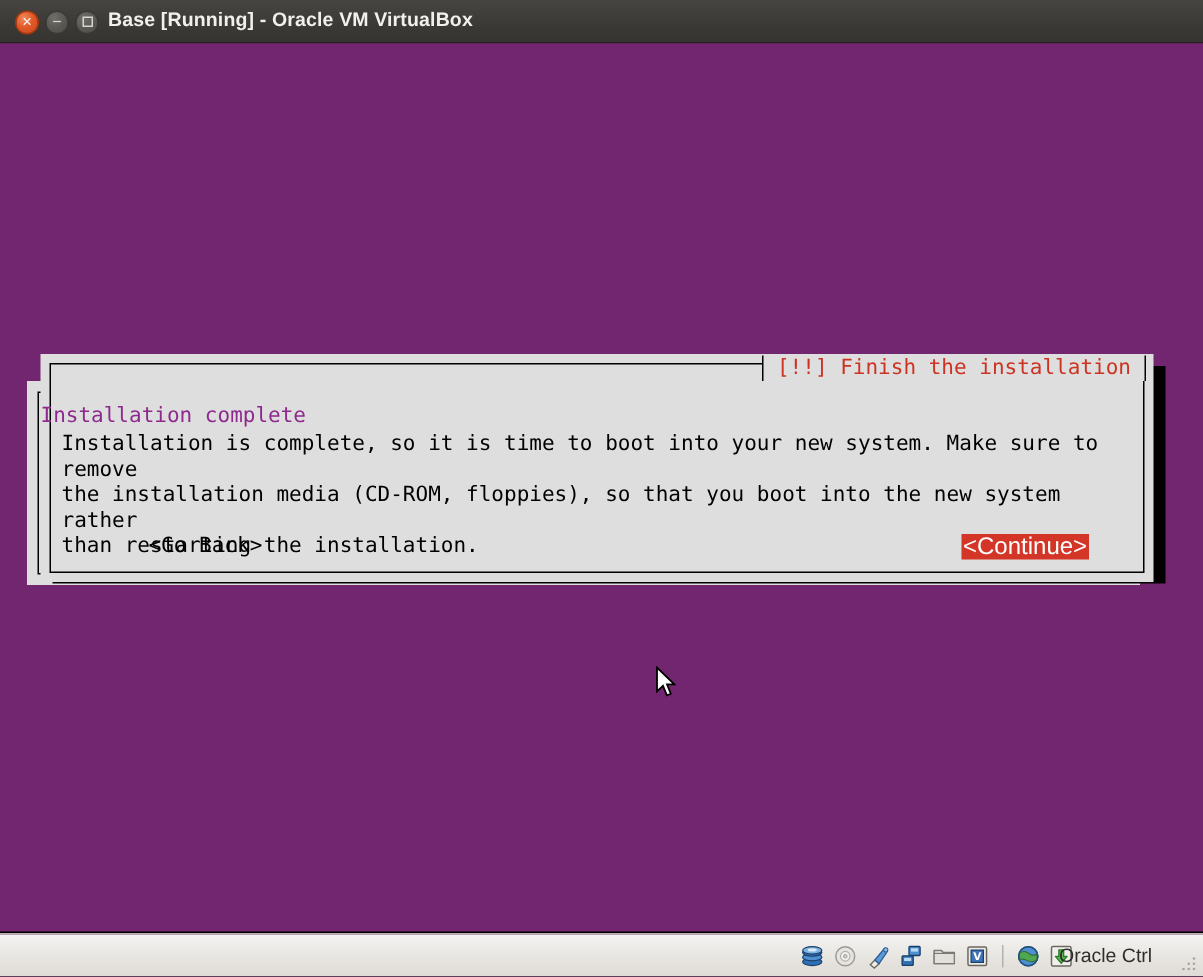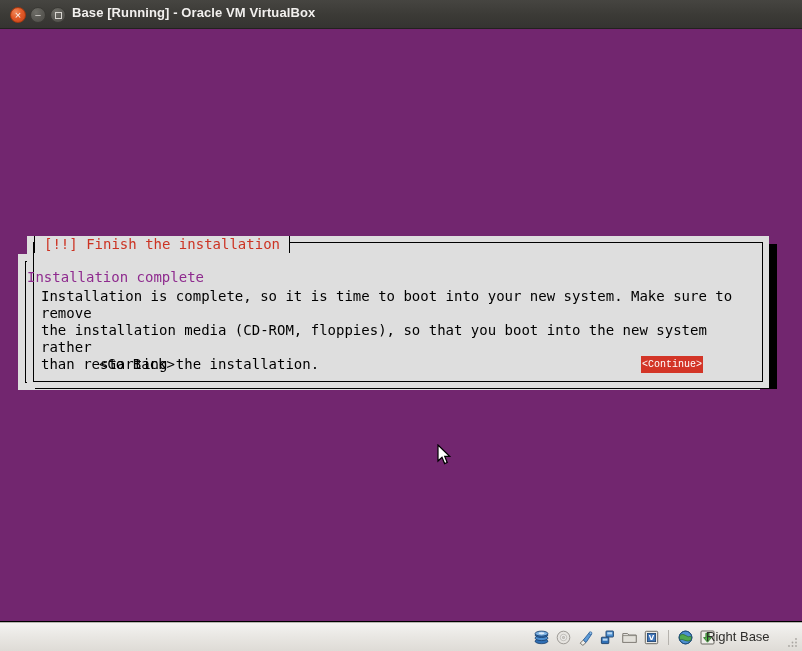--- a/index.html
+++ b/index.html
@@ -120,21 +120,21 @@
     left: 6px; top: 6px;
     width: 730px; height: 140px;
     border: 1px solid #000;
     box-sizing: border-box;
   }
   
   #dialog-title-wrap {
     position: absolute;
     left: 0; top: -9px;
     width: 730px;
-    text-align: left;
+    text-align: right;
   }
   #dialog-title {
     display: inline-block;
     background: #dedede;
     color: #cc3323;
     font-size: 14px;
     line-height: 17px;
     padding: 0 9px;
     white-space: nowrap;
     font-family: "DejaVu Sans Mono", "Liberation Mono", monospace;
@@ -173,24 +173,24 @@
     line-height: 17px;
     font-family: "DejaVu Sans Mono", "Liberation Mono", monospace;
     white-space: nowrap;
     text-align: center;
   }
   #btn-continue {
     position: absolute;
     left: 614px; top: 120px;
     color: #ffffff;
     background: #d33527;
-    font-size: 10px;
+    font-size: 16px;
     line-height: 17px;
     padding: 0 1px;
-    font-family: Liberation Mono, monospace;
+    font-family: Liberation Sans, sans-serif;
     white-space: nowrap;
   }
 
   
   #hint-line {
     position: absolute;
     left: 0; top: 575px;
     width: 802px;
     color: #ffffff;
     font-size: 14px;
@@ -350,21 +350,21 @@
         <path d="M2.6,6.4 Q6,4.2 8.8,6.6 Q11,8.6 14.4,7.2 L14.4,11 Q11,13 8,11.4 Q5,9.8 2.4,10.6 Z" fill="#4fa84f" stroke="#2c6b2c" stroke-width="0.7"></path>
         <ellipse cx="8.5" cy="8.5" rx="6.4" ry="6.4" fill="none" stroke="#24527f" stroke-width="0.9"></ellipse>
       </svg>
 
       <svg class="sicon" viewBox="0 0 17 17" xmlns="http://www.w3.org/2000/svg">
         <rect x="2.0" y="2.0" width="13.0" height="13.0" rx="1" fill="#f0efeb" stroke="#6b6862" stroke-width="1"></rect>
         <path d="M8.5,13.2 L4.6,8.6 L6.9,8.6 L6.9,4.2 L10.1,4.2 L10.1,8.6 L12.4,8.6 Z" fill="#57b84f" stroke="#2f7a2b" stroke-width="0.9" stroke-linejoin="round"></path>
       </svg>
     </div>
 
-    <div id="right-ctrl">Right Base</div>
+    <div id="right-ctrl">Oracle Ctrl</div>
 
     <svg id="grip" viewBox="0 0 11 11" xmlns="http://www.w3.org/2000/svg">
       <circle cx="9" cy="2" r="0.9" fill="#a9a6a1"></circle>
       <circle cx="9" cy="5.5" r="0.9" fill="#a9a6a1"></circle>
       <circle cx="5.5" cy="5.5" r="0.9" fill="#a9a6a1"></circle>
       <circle cx="9" cy="9" r="0.9" fill="#a9a6a1"></circle>
       <circle cx="5.5" cy="9" r="0.9" fill="#a9a6a1"></circle>
       <circle cx="2" cy="9" r="0.9" fill="#a9a6a1"></circle>
     </svg>
   </div>

